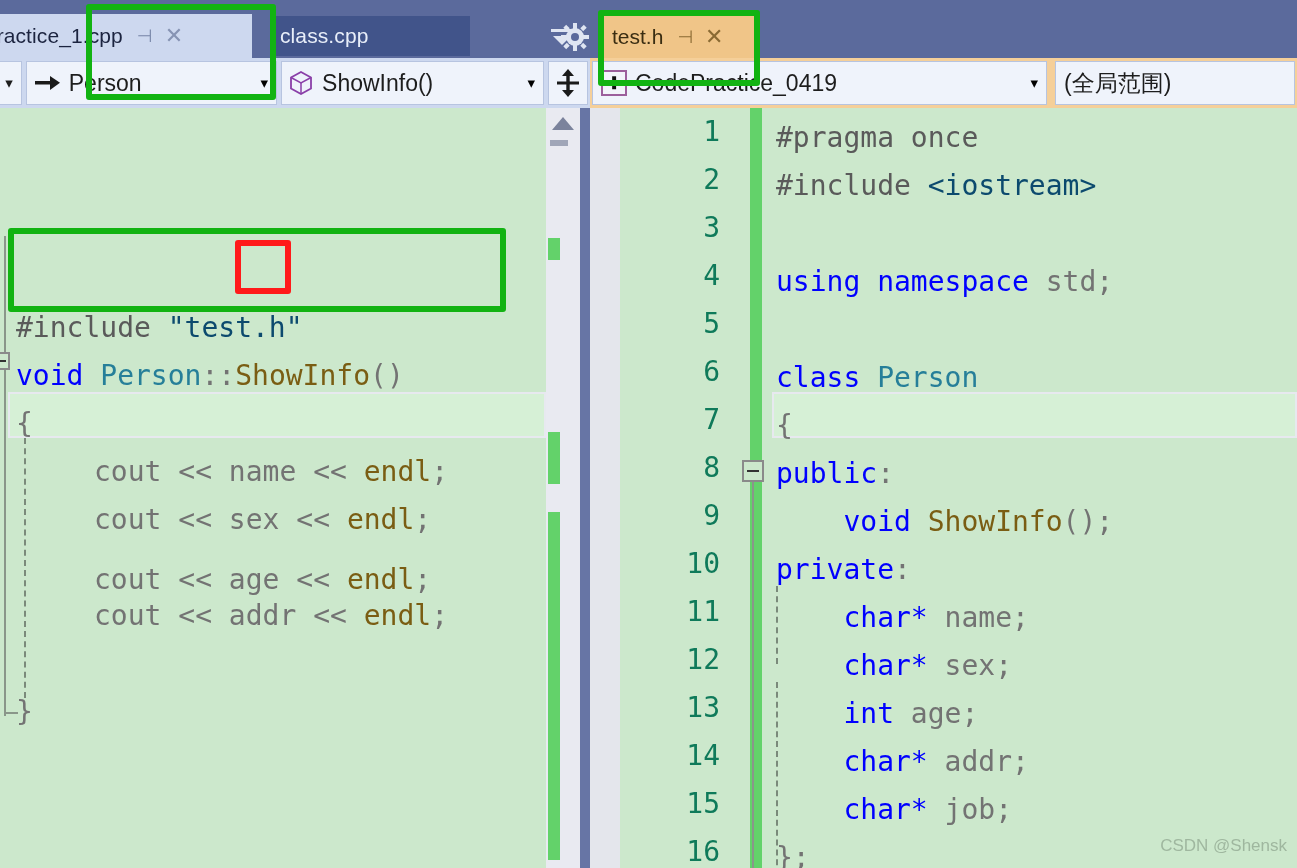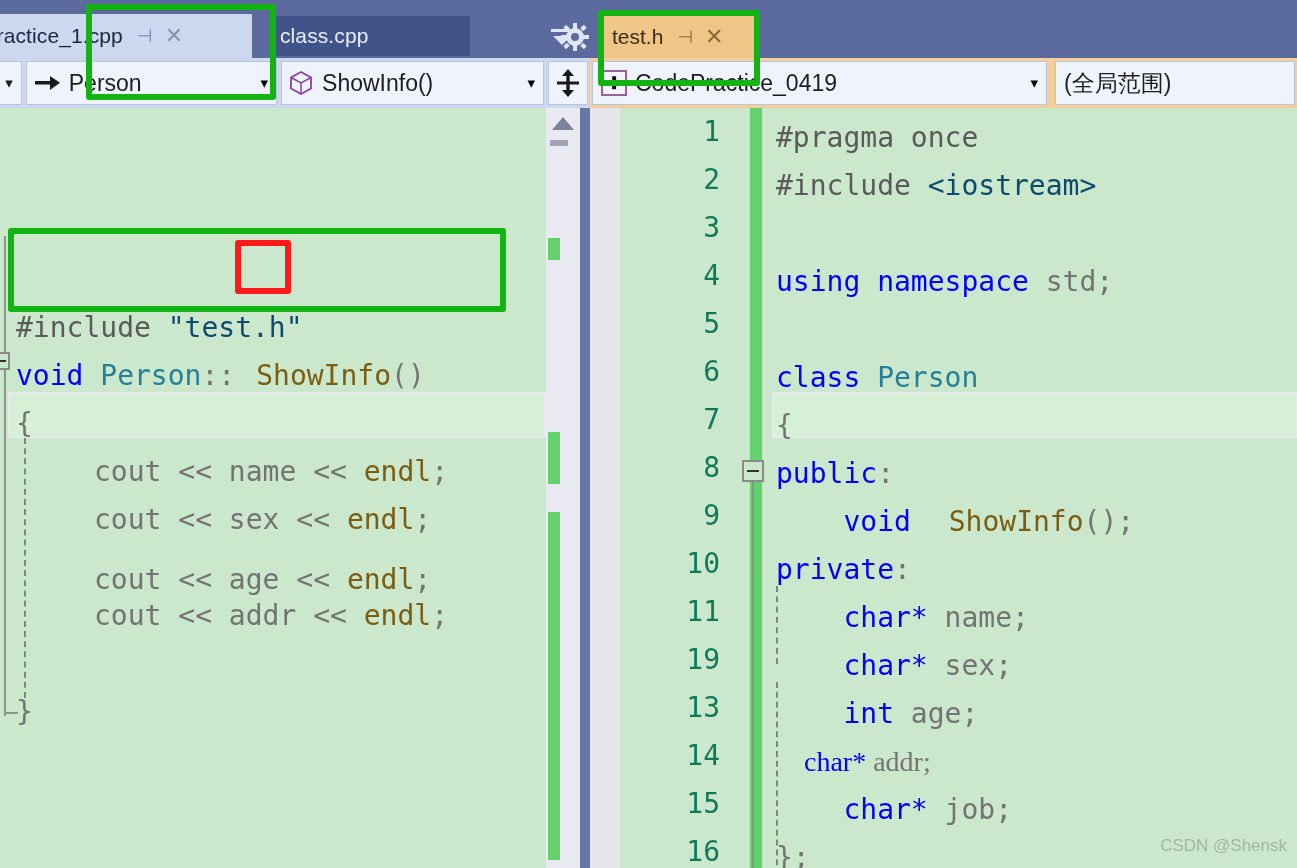--- a/index.html
+++ b/index.html
@@ -44,21 +44,21 @@
   
   #left-editor { position:absolute; left:0; top:108px; width:590px; height:760px; background:#cce8cc; }
   #left-gutter { position:absolute; left:0; top:0; width:12px; height:760px; background:#cce8cc; }
 
   #left-code { position:absolute; left:0; top:0; width:546px; height:760px;
                font-size:28px; line-height:48px; color:#000; }
   #left-code .ln { position:absolute; left:0; white-space:pre; }
 
   .kw    { color:#0000ff; }
   .type  { color:#267f99; }
-  .fn    { color:#7a5d13;margin-left:21px; }
+  .fn    { color:#7a5d13; }
   .str   { color:#0c4a6e; }
   .pre   { color:#5a5a5a; }
   .punct { color:#737373; }
   .brown { color:#7a5d13; }
 
   
   #left-curline { position:absolute; left:8px; top:284px; width:538px; height:46px;
                   background:#d6f0d6; border:2px solid #e7e9ef; }
 
   
@@ -267,21 +267,21 @@
           <div>2</div>
           <div>3</div>
           <div>4</div>
           <div>5</div>
           <div>6</div>
           <div>7</div>
           <div>8</div>
           <div>9</div>
           <div>10</div>
           <div>11</div>
-          <div>19</div>
+          <div>12</div>
           <div>13</div>
           <div>14</div>
           <div>15</div>
           <div>16</div>
         </div>
 
       <div class="rchg" style="top:0px;  height:760px;"></div>
 
       <div id="right-curline"></div>
 
@@ -299,21 +299,21 @@
           <div class="ln" style="top: 150px;"><span class="kw">using namespace</span><span class="punct"> std;</span></div>
           <div class="ln" style="top: 198px;"></div>
           <div class="ln" style="top: 246px;"><span class="kw">class </span><span class="type">Person</span></div>
           <div class="ln" style="top: 294px;"><span class="punct">{</span></div>
           <div class="ln" style="top: 342px;"><span class="kw">public</span><span class="punct">:</span></div>
           <div class="ln" style="top: 438px;"><span class="kw">private</span><span class="punct">:</span></div>
           <div class="ln" style="top: 390px;"><span class="kw">    void </span><span class="fn">ShowInfo</span><span class="punct">();</span></div>
           <div class="ln" style="top: 486px;"><span class="kw">    char*</span><span class="punct"> name;</span></div>
           <div class="ln" style="top: 534px;"><span class="kw">    char*</span><span class="punct"> sex;</span></div>
           <div class="ln" style="top: 582px;"><span class="kw">    int</span><span class="punct"> age;</span></div>
-          <div class="ln" style="top: 630px; font-family: Liberation Serif, serif;"><span class="kw">    char*</span><span class="punct"> addr;</span></div>
+          <div class="ln" style="top: 630px;"><span class="kw">    char*</span><span class="punct"> addr;</span></div>
           <div class="ln" style="top: 678px;"><span class="kw">    char*</span><span class="punct"> job;</span></div>
           <div class="ln" style="top: 726px;"><span class="punct">};</span></div>
         </div>
 
       <div id="watermark">CSDN @Shensk</div>
     </div>
   </div>
 
   <div class="anno-green" id="anno-left-tab"></div>
   <div class="anno-green" id="anno-testh-tab"></div>

